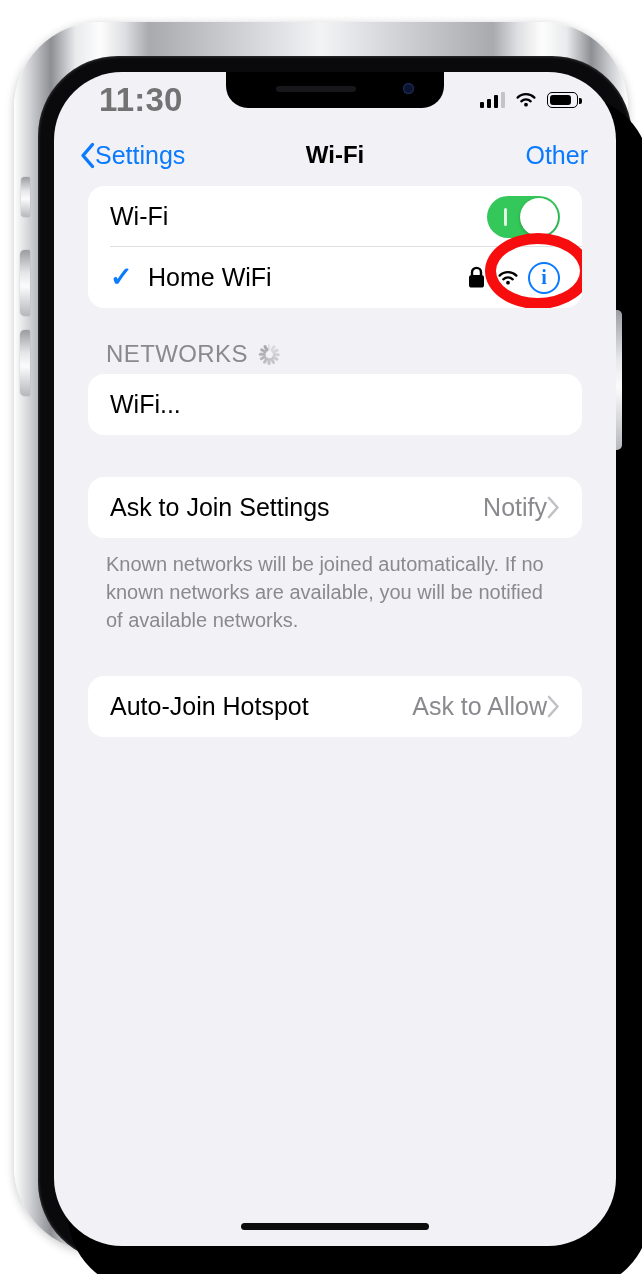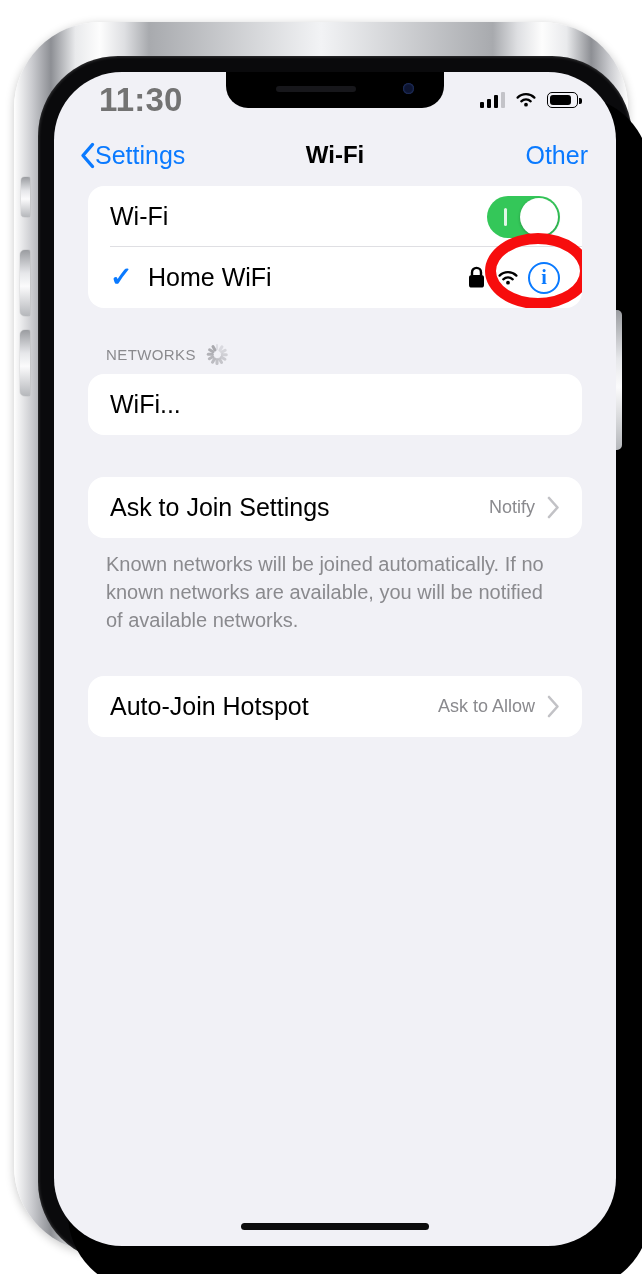--- a/index.html
+++ b/index.html
@@ -248,23 +248,22 @@
     bottom: 0;
     height: 1px;
     background: #dfdfe3;
   }
   .row-label {
     font-size: 25px;
     color: #000;
     flex: 1;
   }
   .row-value {
-    font-size: 18px;
+    font-size: 25px;
     color: #8a8a8e;
-    margin-right: 12px;
   }
   .chev {
     color: #c2c2c6;
     font-size: 25px;
     line-height: 1;
   }
 
   
   #wifi-toggle {
     position: relative;
@@ -348,21 +347,21 @@
   
   .section-header {
     display: flex;
     align-items: center;
     gap: 10px;
     padding: 0 18px;
     height: 40px;
     margin-top: 26px;
   }
   .section-header-text {
-    font-size: 15px;
+    font-size: 24px;
     color: #8a8a8e;
     letter-spacing: 0.4px;
     text-align: center;
   }
   #spinner {
     position: relative;
     width: 22px;
     height: 22px;
   }
   #spinner i {

